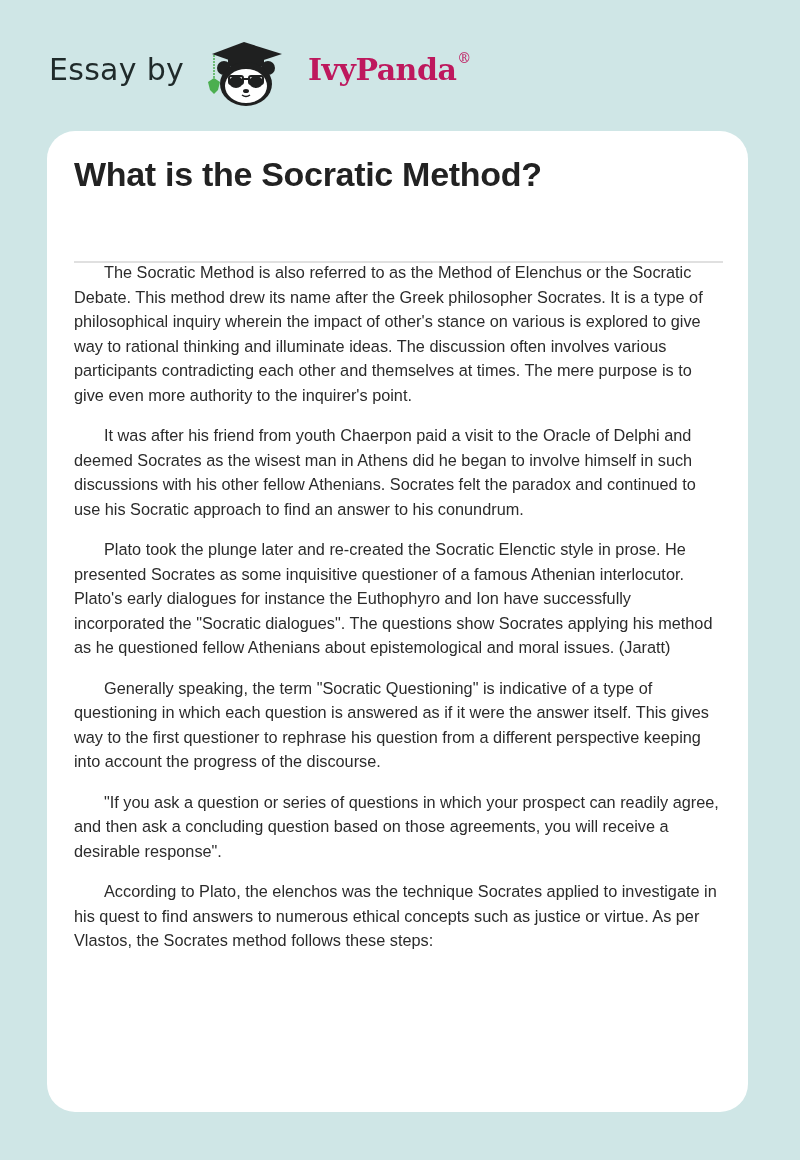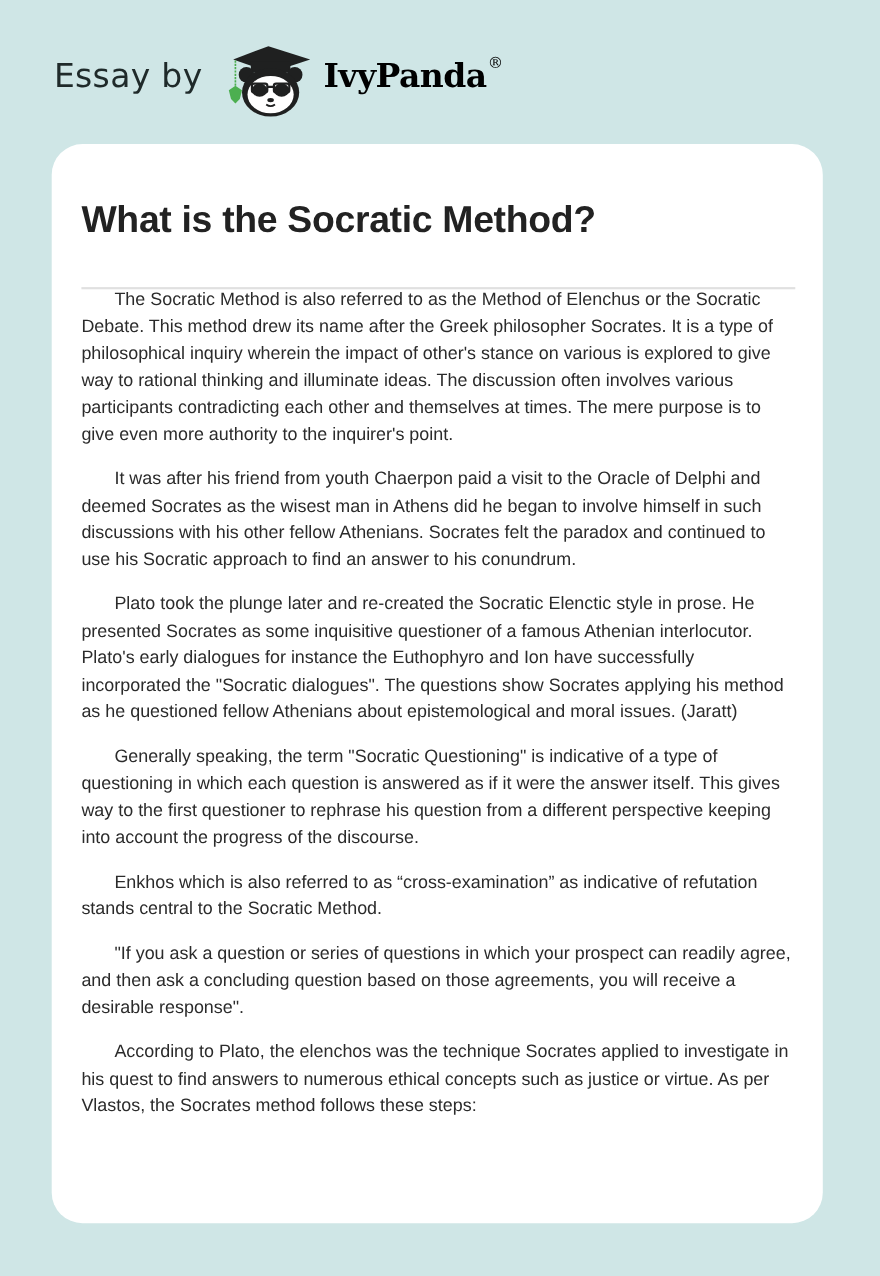--- a/index.html
+++ b/index.html
@@ -27,26 +27,26 @@
     }
     .logo-mark {
       position: absolute;
       left: 202px;
       top: 36px;
       width: 90px;
       height: 72px;
     }
     .brand-name {
       position: absolute;
-      left: 294px;
+      left: 308px;
       top: 52px;
       font-family: "DejaVu Serif", serif;
       font-weight: bold;
       font-size: 30px;
-      color: #000000;
+      color: #be185d;
       letter-spacing: -0.5px;
     }
     .brand-name sup {
       font-size: 14px;
       font-weight: normal;
       vertical-align: top;
       position: relative;
       top: -2px;
       margin-left: 1px;
     }
@@ -55,21 +55,21 @@
       left: 47px;
       top: 131px;
       width: 701px;
       height: 981px;
       background: #ffffff;
       border-radius: 28px;
     }
     .title {
       position: absolute;
       left: 27px;
-      top: 50px;
+      top: 24px;
       font-family: "Liberation Sans", sans-serif;
       font-weight: bold;
       font-size: 34px;
       color: #222222;
       letter-spacing: -0.3px;
     }
     .badge {
       position: absolute;
       left: 27px;
       top: 91px;
@@ -153,17 +153,16 @@
   <h1 class="title">What is the Socratic Method?</h1>
 
 
   <div class="divider"></div>
 
   <article class="content">
     <p>The Socratic Method is also referred to as the Method of Elenchus or the Socratic Debate. This method drew its name after the Greek philosopher Socrates. It is a type of philosophical inquiry wherein the impact of other's stance on various is explored to give way to rational thinking and illuminate ideas. The discussion often involves various participants contradicting each other and themselves at times. The mere purpose is to give even more authority to the inquirer's point.</p>
     <p>It was after his friend from youth Chaerpon paid a visit to the Oracle of Delphi and deemed Socrates as the wisest man in Athens did he began to involve himself in such discussions with his other fellow Athenians. Socrates felt the paradox and continued to use his Socratic approach to find an answer to his conundrum.</p>
     <p>Plato took the plunge later and re-created the Socratic Elenctic style in prose. He presented Socrates as some inquisitive questioner of a famous Athenian interlocutor. Plato's early dialogues for instance the Euthophyro and Ion have successfully incorporated the "Socratic dialogues". The questions show Socrates applying his method as he questioned fellow Athenians about epistemological and moral issues. (Jaratt)</p>
     <p>Generally speaking, the term "Socratic Questioning" is indicative of a type of questioning in which each question is answered as if it were the answer itself. This gives way to the first questioner to rephrase his question from a different perspective keeping into account the progress of the discourse.</p>
-    <p>Enkhos which is also referred to as “cross-examination” as indicative of refutation stands central to the Socratic Method.</p>
     <p>"If you ask a question or series of questions in which your prospect can readily agree, and then ask a concluding question based on those agreements, you will receive a desirable response".</p>
     <p>According to Plato, the elenchos was the technique Socrates applied to investigate in his quest to find answers to numerous ethical concepts such as justice or virtue. As per Vlastos, the Socrates method follows these steps:</p>
   </article>
 </main>
 
 </body></html>

